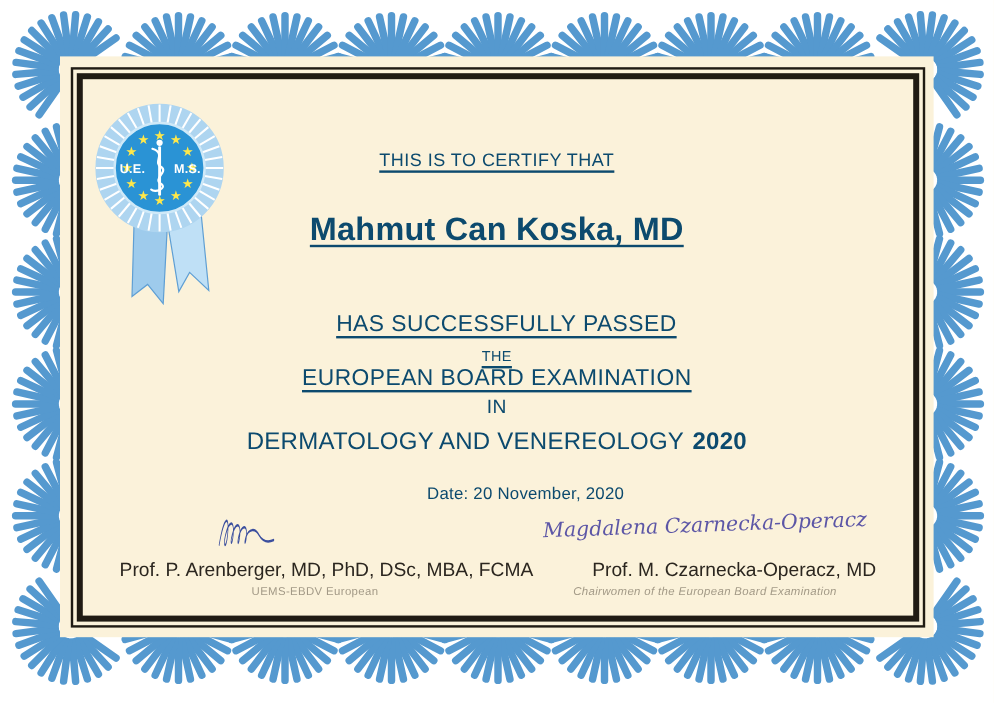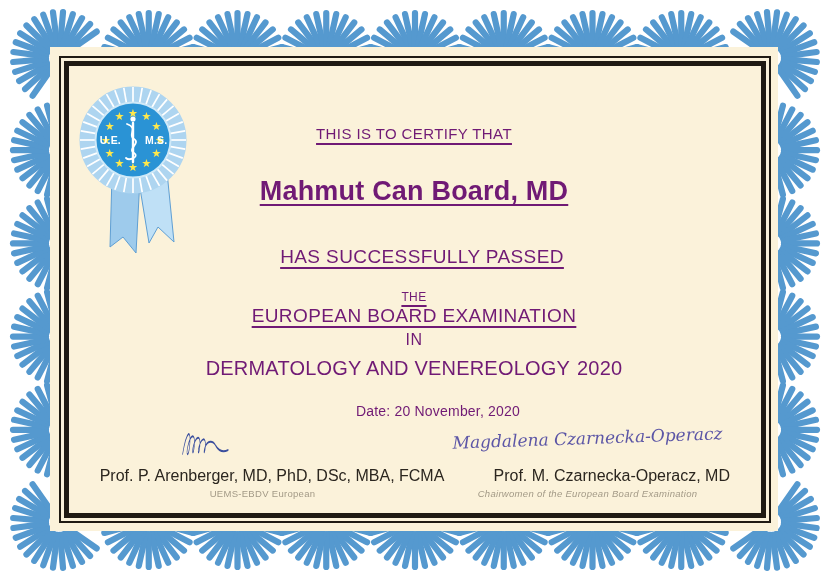--- a/index.html
+++ b/index.html
@@ -16,31 +16,31 @@
              background:var(--paper,#fbf2da); z-index:2; }
 
   
   .frame { position:absolute; left:59px; top:56px; width:712px; height:467px;
            border:2px solid var(--frame,#201b13); z-index:3; }
   .frame-inner { position:absolute; inset:3px; border:5px solid var(--frame,#201b13); }
 
   .layer { position:absolute; inset:0; z-index:4; }
 
   .line { position:absolute; left:70px; width:688px; text-align:center;
-          color:#701a75; letter-spacing:.4px; }
+          color:#0c4a6e; letter-spacing:.4px; }
   .u { text-decoration:underline; text-underline-offset:4px; text-decoration-thickness:1.5px; }
 
   .certify    { top:125px; font-size:15px; }
   .recipient  { top:176px; font-size:27px; font-weight:bold; letter-spacing:.2px; }
-  .passed     { top:246px; font-size:19px;padding-left:16px; }
+  .passed     { top:260px; font-size:19px;padding-left:16px; }
   .article    { top:290px; font-size:12px;text-align:center; }
   .exam       { top:305px; font-size:19px; }
   .inword     { top:331px; font-size:16px; }
   .specialty  { top:357px; font-size:20px; letter-spacing:.2px; }
-  .specialty .year { font-weight:normal; margin-left:7px;margin-top:48px; }
+  .specialty .year { font-weight:bold; margin-left:7px;margin-top:48px; }
   .dateline   { top:403px; font-size:14px; letter-spacing:.2px;padding-left:48px; }
 
   .sig-name   { position:absolute; top:467px; font-size:16px; text-align:center; color:#2b261f; }
   .sig-name.left  { left:70px;  width:385px;padding-left:19px; }
   .sig-name.right { left:445px; width:285px;text-align:right; }
   .sig-title  { position:absolute; top:488px; font-size:9.5px; text-align:center;
                 color:var(--caption,#a39a87); letter-spacing:.3px; }
   .sig-title.left  { left:70px;  width:385px; }
   .sig-title.right { left:445px; width:285px;font-style:italic; }
 
@@ -186,21 +186,21 @@
         <circle cx="133" cy="119" r="2.6" fill="#ffffff" stroke="none"></circle>
         <line x1="133" y1="123" x2="133" y2="162" stroke-width="2.4"></line>
         <path d="M127,124 C139,128 127,135 134,139 C141,143 127,149 134,153 C140,157 129,161 126,158" stroke-width="1.8"></path>
       </g>
       <text class="badge-abbr" x="121" y="144" text-anchor="end">U.E.</text>
       <text class="badge-abbr" x="145" y="144" text-anchor="start">M.S.</text>
     </svg>
 
     <div class="line certify u">THIS IS TO CERTIFY THAT</div>
 
-    <div class="line recipient u">Mahmut Can Board, MD</div>
+    <div class="line recipient u">Mahmut Can Koska, MD</div>
 
     <div class="line passed u">HAS SUCCESSFULLY PASSED</div>
 
     <div class="line article u">THE</div>
 
     <div class="line exam u">EUROPEAN BOARD EXAMINATION</div>
 
     <div class="line inword">IN</div>
 
     <div class="line specialty">

